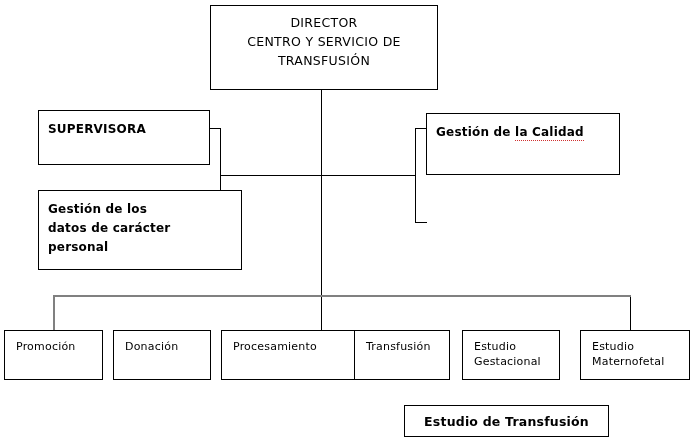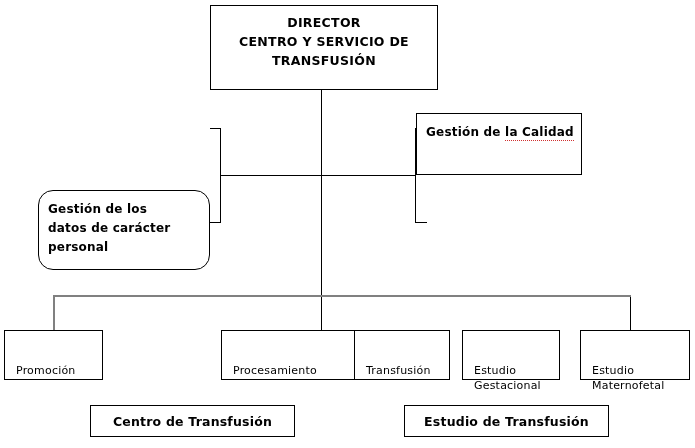--- a/index.html
+++ b/index.html
@@ -35,40 +35,39 @@
     color: #000000;
     white-space: pre-line;
     letter-spacing: 0.2px;
   }
   
   .node.root .label {
     left: 0;
     right: 0;
     top: 7px;
     text-align: center;
-    font-weight: bold;
+    font-weight: normal;
     font-size: 12.5px;
     line-height: 19px;
     letter-spacing: 0.3px;
   }
   
   .node.staff .label {
     font-weight: bold;
     font-size: 12px;
     line-height: 19px;
     top: 9px;
   }
   
   .node.unit .label {
     font-weight: normal;
     font-size: 11px;
     line-height: 15px;
     top: 8px;
     left: 11px;
-    margin-top: 24px;
   }
   
   .node.footer .label {
     left: 0;
     right: 0;
     top: 8px;
     text-align: center;
     font-weight: bold;
     font-size: 12.5px;
     letter-spacing: 0.2px;
@@ -108,56 +107,59 @@
   <div class="line bus" style="left:53px; top:295px; width:578px; height:2px;"></div>
   <div class="line bus" style="left:53px; top:295px; width:2px; height:36px;"></div>
   <div class="line" style="left:630px; top:295px; width:1px; height:36px;"></div>
 
   <div class="node root" style="left:210px; top:5px; width:228px; height:85px;">
     <div class="label">DIRECTOR
 CENTRO  Y SERVICIO DE
 TRANSFUSIÓN</div>
   </div>
 
+  <div class="node staff" style="left:38px; top:110px; width:172px; height:55px;">
+    <div class="label">SUPERVISORA</div>
+  </div>
 
-  <div class="node staff" style="left:38px; top:190px; width:172px; height:80px;border-radius:15px;">
+  <div class="node staff" style="left:38px; top:190px; width:204px; height:80px;">
     <div class="label">Gestión de los
 datos de carácter
 personal</div>
   </div>
 
-  <div class="node staff" style="left:416px; top:113px; width:166px; height:62px;">
+  <div class="node staff" style="left:426px; top:113px; width:194px; height:62px;">
     <div class="label"><span>Gestión de </span><span class="spell">la Calidad</span></div>
   </div>
 
 
   <div class="node unit" style="left:4px; top:330px; width:99px; height:50px;">
     <div class="label">Promoción</div>
   </div>
 
+  <div class="node unit" style="left:113px; top:330px; width:98px; height:50px;">
+    <div class="label">Donación</div>
+  </div>
 
   <div class="node unit" style="left:221px; top:330px; width:136px; height:50px;">
     <div class="label">Procesamiento</div>
   </div>
 
   <div class="node unit" style="left:354px; top:330px; width:96px; height:50px;">
     <div class="label">Transfusión</div>
   </div>
 
   <div class="node unit" style="left:462px; top:330px; width:98px; height:50px;">
     <div class="label">Estudio
 Gestacional</div>
   </div>
 
   <div class="node unit" style="left:580px; top:330px; width:110px; height:50px;">
     <div class="label">Estudio
 Maternofetal</div>
   </div>
 
-  <div class="node footer" style="left:90px; top:405px; width:205px; height:32px;">
-    <div class="label">Centro de Transfusión</div>
-  </div>
 
   <div class="node footer" style="left:404px; top:405px; width:205px; height:32px;">
     <div class="label">Estudio de Transfusión</div>
   </div>
 
 </div>
 
 </body></html>

